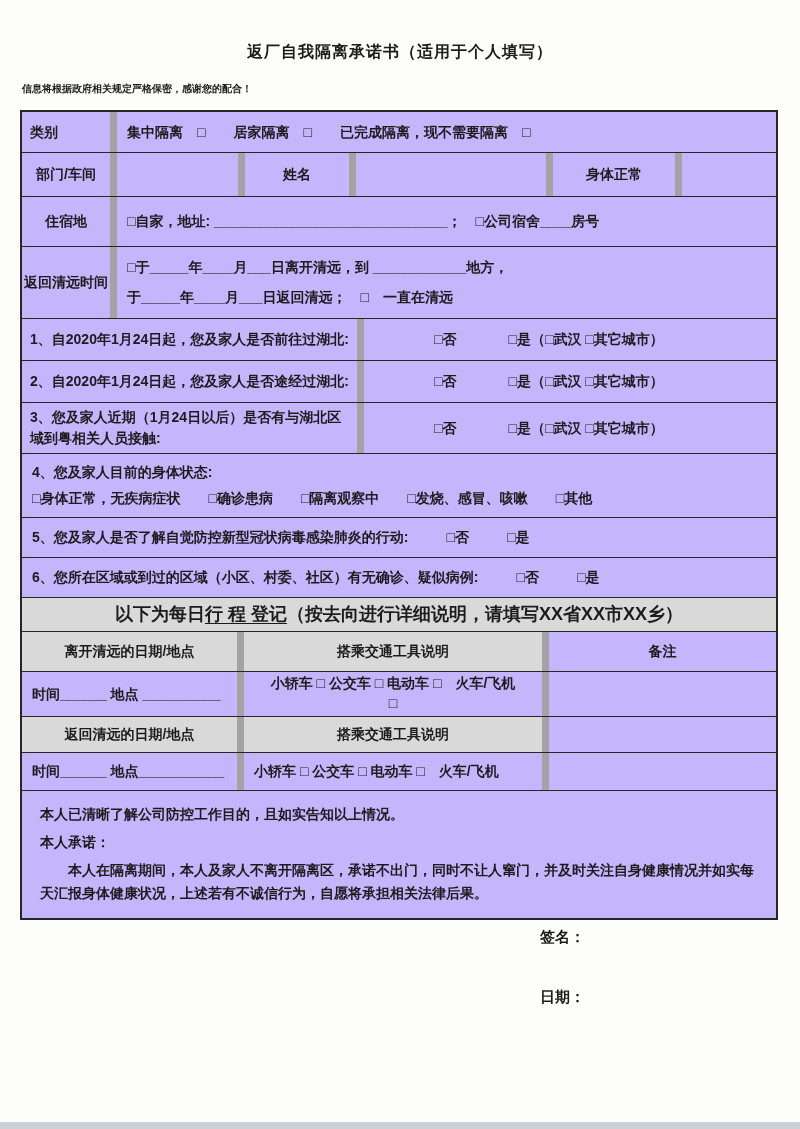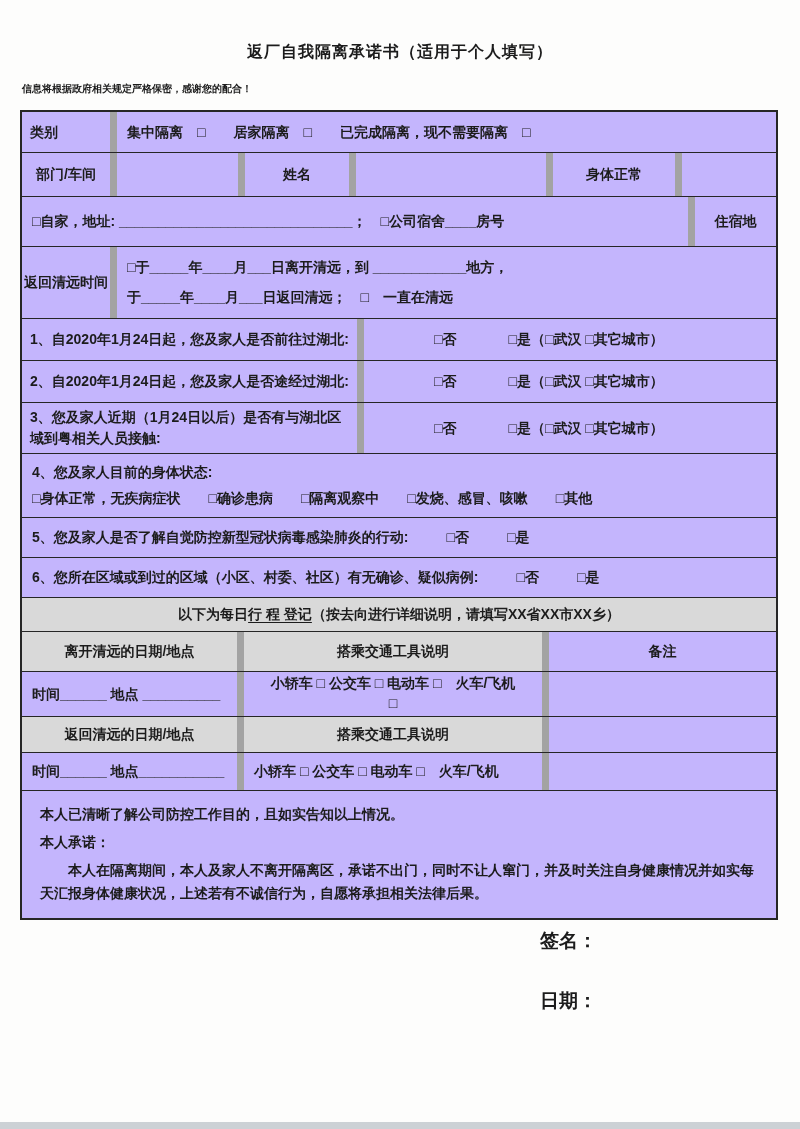--- a/index.html
+++ b/index.html
@@ -36,27 +36,27 @@
   .w88{flex:0 0 88px;} .w128{flex:0 0 128px;} .w111{flex:0 0 111px;}
   .w197{flex:0 0 197px;} .w129{flex:0 0 129px;} .w335{flex:0 0 335px;}
   .w215{flex:0 0 215px;} .w305{flex:0 0 305px;}
   .category-label{justify-content:flex-start;padding-left:8px;}
   .two-line{flex-direction:column;align-items:flex-start;justify-content:space-around;padding:6px 10px;}
   .qcell{padding:4px 8px;}
   .answers{gap:52px;padding-left:70px;}
   .answers-inline{gap:38px;}
   .qfull{flex-direction:column;align-items:flex-start;justify-content:space-around;padding:6px 10px;}
   .opts{align-self:stretch;}
-  .band{justify-content:center;font-weight:700;font-size:14px;}
+  .band{justify-content:center;font-weight:700;font-size:18px;}
   .band .u{text-decoration:underline;text-underline-offset:3px;}
   .center-col{flex-direction:column;justify-content:center;text-align:center;align-items:center;line-height:1.4;padding:2px 6px;}
   .commit{flex-direction:column;align-items:flex-start;justify-content:center;padding:10px 18px;}
   .commit p{margin:2px 0;font-size:14px;font-weight:600;line-height:1.7;}
   .commit .indent2{text-indent:2em;}
-  .signature-label{position:absolute;left:540px;font-size:19px;font-weight:600;}
+  .signature-label{position:absolute;left:540px;font-size:15px;font-weight:600;}
   .sig-name{top:928px;}
   .sig-date{top:988px;}
   .bottom-bar{position:absolute;left:0;bottom:0;width:100%;height:7px;background:#ccd1d5;}
 </style>
 </head>
 <body>
 
 <div class="title">返厂自我隔离承诺书（适用于个人填写）</div>
 <div class="subtitle">信息将根据政府相关规定严格保密，感谢您的配合！</div>
 
@@ -70,26 +70,26 @@
   <div class="row h44">
     <div class="cell w88 lbl">部门/车间</div>
     <div class="cell w128"></div>
     <div class="cell w111 lbl">姓名</div>
     <div class="cell w197"></div>
     <div class="cell w129 lbl">身体正常</div>
     <div class="cell grow"></div>
   </div>
 
   <div class="row h50">
+    <div class="cell w88 lbl">住宿地</div>
     <div class="cell grow pad">
       <span>□自家，地址: ______________________________；</span>
       <span style="width:14px;display:inline-block;"></span>
       <span>□公司宿舍____房号</span>
     </div>
-    <div class="cell w88 lbl">住宿地</div>
   </div>
 
   <div class="row h72">
     <div class="cell w88 lbl">返回清远时间</div>
     <div class="cell grow two-line">
       <span>□于_____年____月___日离开清远，到 ____________地方，</span>
       <span>于_____年____月___日返回清远；　□　一直在清远</span>
     </div>
   </div>
 

